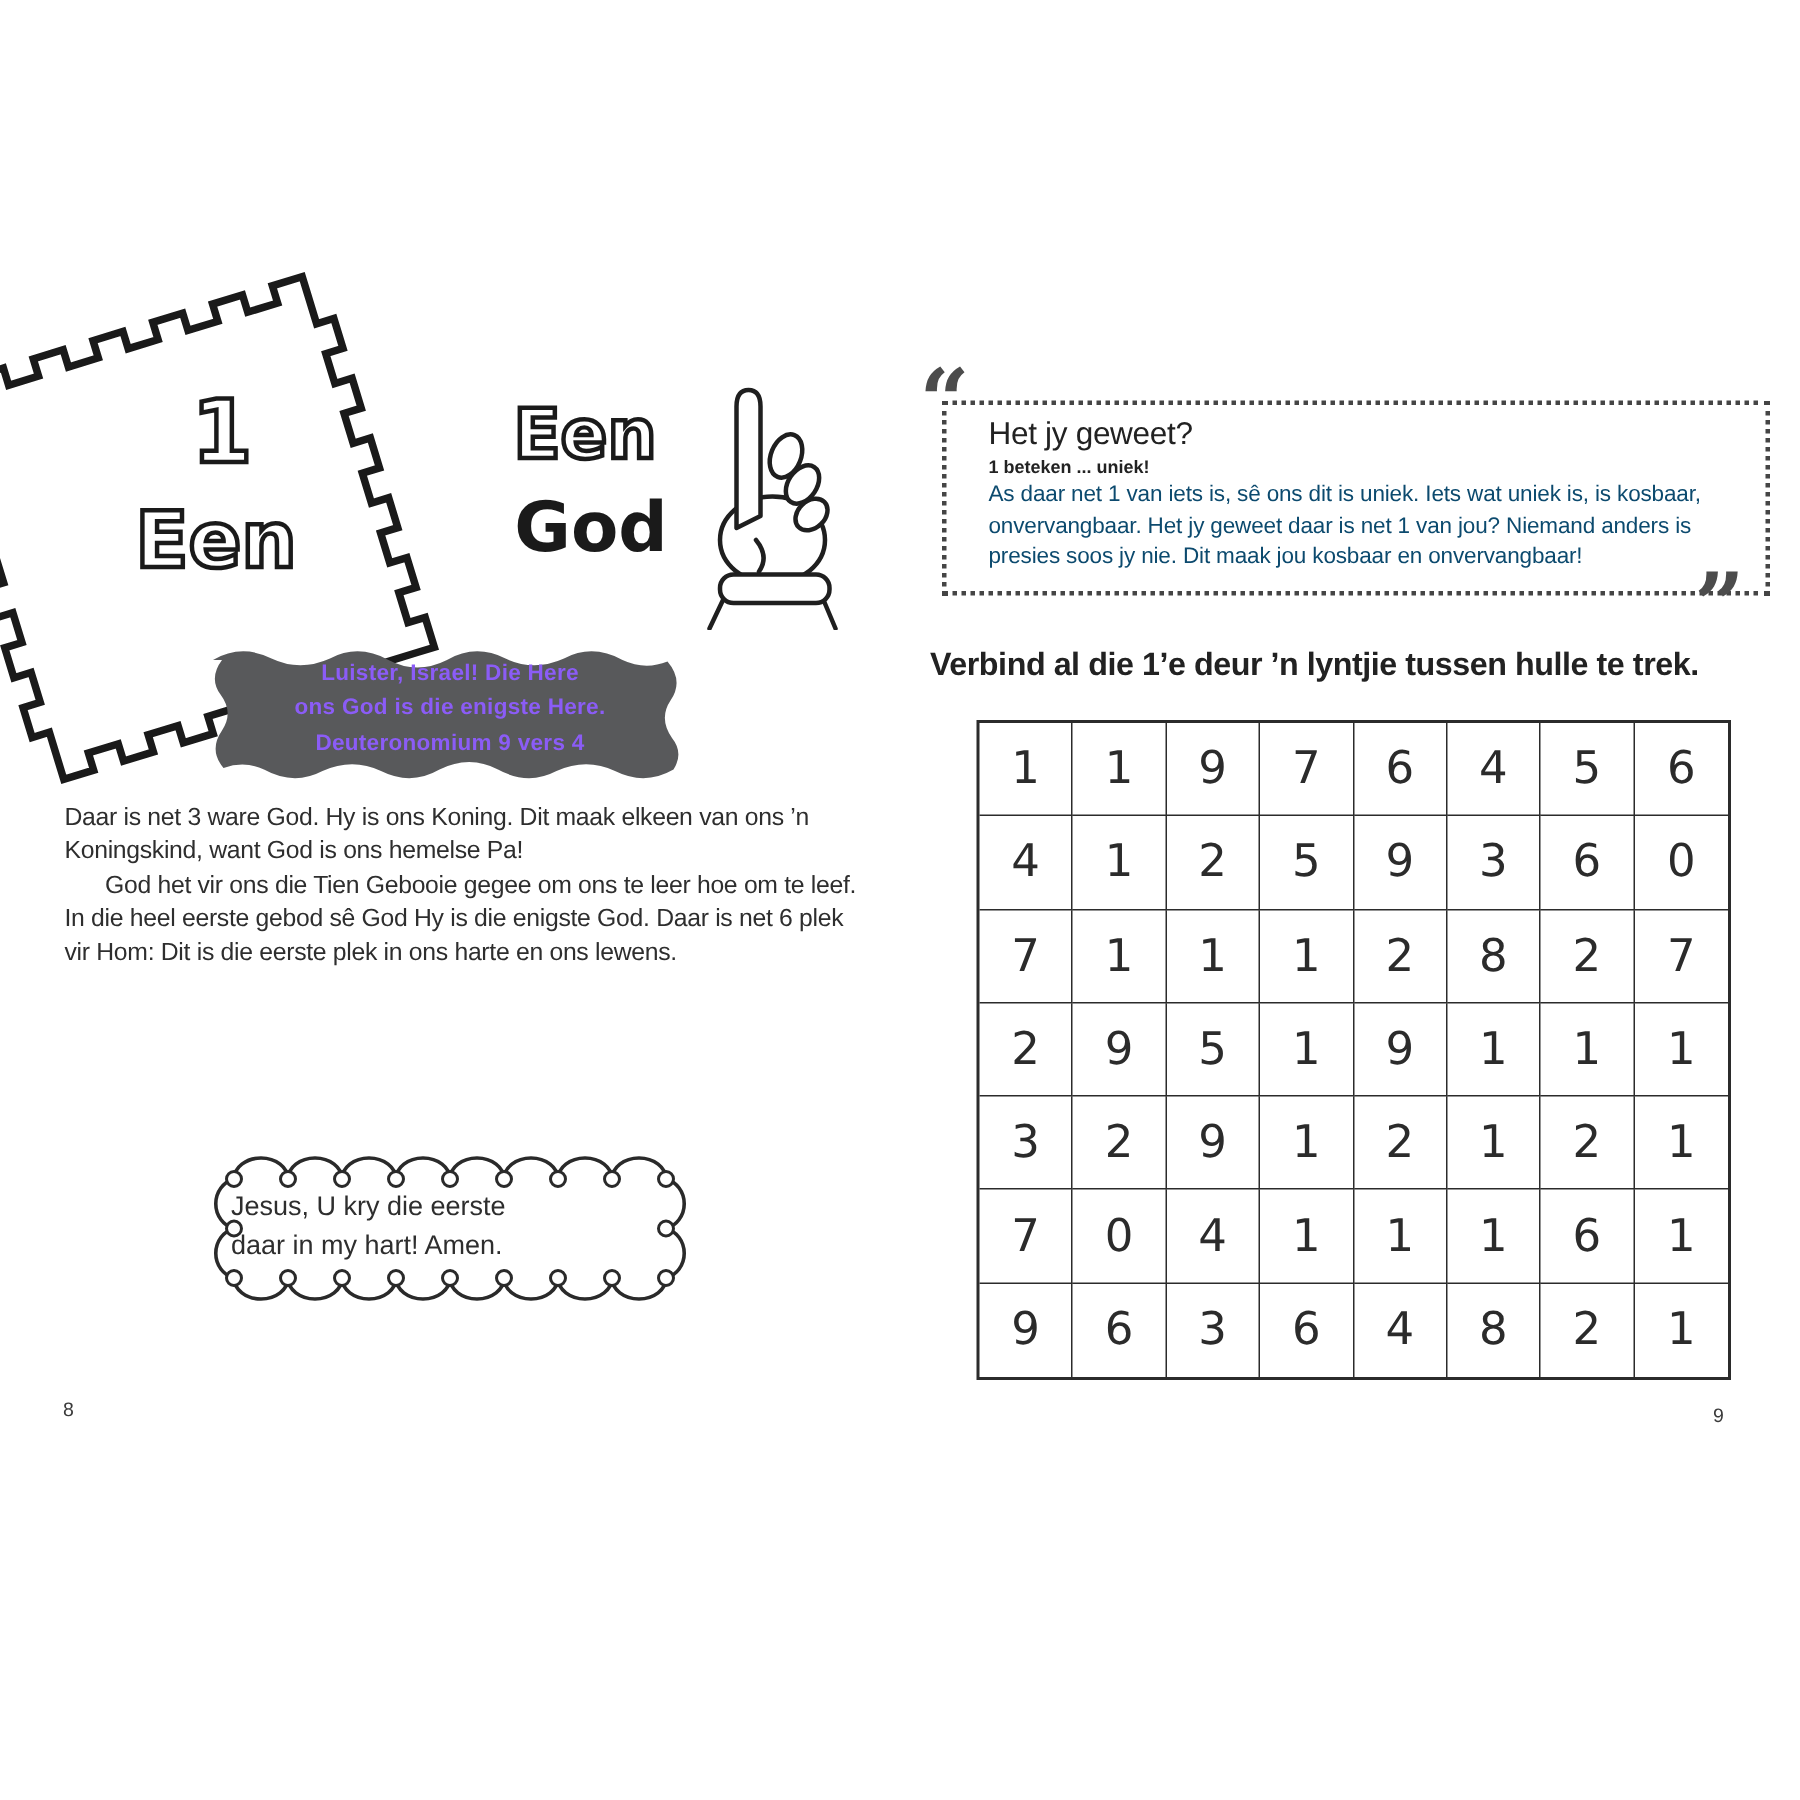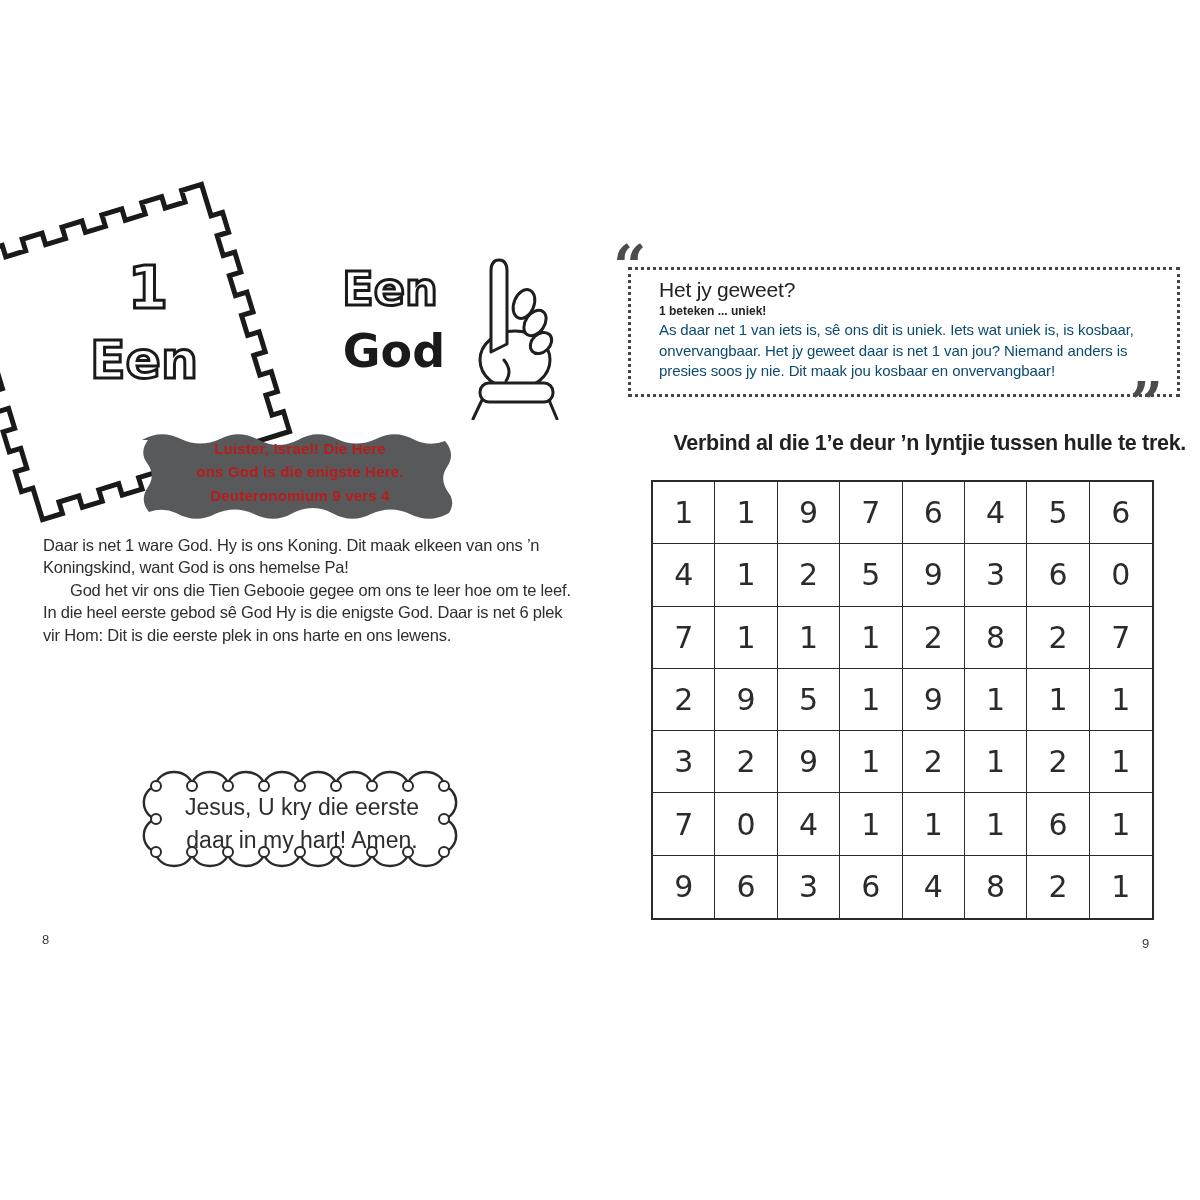--- a/index.html
+++ b/index.html
@@ -19,38 +19,38 @@
   .title-svg{left:328px;top:255px;width:130px;height:130px;}
 
   .hand-svg{left:436px;top:248px;width:140px;height:172px;}
   .hand-line{fill:#ffffff;stroke:#1f1f1f;stroke-width:3;stroke-linecap:round;stroke-linejoin:round;}
   .hand-stroke{fill:none;stroke:#1f1f1f;stroke-width:3;stroke-linecap:round;}
 
   .banner-wrap{left:132px;top:424px;width:336px;height:96px;}
   .banner-svg{position:absolute;left:0;top:0;width:336px;height:96px;}
   .banner-text{
     position:absolute;left:0;top:13px;width:336px;text-align:center;
-    color:#b91c1c;font-weight:bold;font-size:15px;line-height:1.55;
+    color:#8b5cf6;font-weight:bold;font-size:15px;line-height:1.55;
     font-family:"Liberation Sans",sans-serif;letter-spacing:.2px;
   }
 
   .body-text{
     left:43px;top:534px;width:528px;
     font-size:16.5px;line-height:1.36;letter-spacing:-0.2px;color:#2e2e2e;
   }
   .body-text p{margin:0;}
   .body-text p.indent{text-indent:27px;}
 
   .prayer-wrap{left:134px;top:756px;width:336px;height:120px;}
   .prayer-svg{position:absolute;left:0;top:0;width:336px;height:120px;}
   .prayer-path{fill:#ffffff;stroke:#2a2a2a;stroke-width:2.4;}
   .prayer-loop{fill:#ffffff;stroke:#2a2a2a;stroke-width:2;}
   .prayer-text{
-    position:absolute;left:20px;top:35px;width:296px;text-align:center;
-    font-size:23px;line-height:1.45;color:#2e2e2e;
+    position:absolute;left:20px;top:35px;width:296px;
+    font-size:18px;line-height:1.45;color:#2e2e2e;
   }
 
   .pagenum{font-size:13px;color:#3a3a3a;}
   .pagenum-left{left:42px;top:932px;}
   .pagenum-right{left:1142px;top:936px;}
 
   
   .fact-box{
     left:628px;top:267px;width:552px;height:130px;
     border:3px dotted #454545;box-sizing:border-box;
@@ -60,21 +60,21 @@
     position:absolute;font-family:"DejaVu Serif",serif;font-weight:bold;
     font-size:58px;color:#4c4c4c;line-height:1;
   }
   .fact-quote.open{left:-18px;top:-32px;}
   .fact-quote.close{right:14px;bottom:-38px;}
   .fact-title{font-size:21px;font-weight:normal;color:#222;margin:2px 0 2px 0;letter-spacing:-.2px;}
   .fact-subtitle{font-size:12px;font-weight:bold;color:#222;margin:0 0 2px 0;}
   .fact-body{font-size:15px;line-height:1.38;color:#0c4a6e;width:512px;letter-spacing:-0.1px;}
 
   .activity-heading{
-    left:620px;top:431px;width:566px;text-align:right;
+    left:620px;top:431px;width:566px;text-align:left;
     font-size:21.5px;font-weight:bold;color:#222;letter-spacing:-.3px;
   }
 
   .num-grid{
     left:651px;top:480px;width:503px;height:440px;
     display:grid;grid-template-columns:repeat(8,1fr);grid-template-rows:repeat(7,1fr);
     border:2.5px solid #2b2b2b;box-sizing:border-box;background:#fff;
   }
   .grid-cell{
     border-right:1.5px solid #2b2b2b;border-bottom:1.5px solid #2b2b2b;
@@ -121,21 +121,21 @@
       q-10,-12 -1,-25 q8,-12 -1,-24 q-8,-11 1,-23 Z"></path>
   </svg>
   <div class="banner-text">
     <div>Luister, Israel! Die Here</div>
     <div>ons God is die enigste Here.</div>
     <div>Deuteronomium 9 vers 4</div>
   </div>
 </div>
 
 <div class="abs body-text">
-  <p>Daar is net 1 ware God. Hy is ons Koning. Dit maak elkeen van ons ’n Koningskind, want God is ons hemelse Pa!</p>
+  <p>Daar is net 3 ware God. Hy is ons Koning. Dit maak elkeen van ons ’n Koningskind, want God is ons hemelse Pa!</p>
   <p class="indent">God het vir ons die Tien Gebooie gegee om ons te leer hoe om te leef. In die heel eerste gebod sê God Hy is die enigste God. Daar is net 6 plek vir Hom: Dit is die eerste plek in ons harte en ons lewens.</p>
 </div>
 
 <div class="abs prayer-wrap">
   <svg class="prayer-svg" viewBox="0 0 336 120">
     <path class="prayer-path" d="M22,30
       a18,14 0 0 1 36,0 a18,14 0 0 1 36,0 a18,14 0 0 1 36,0 a18,14 0 0 1 36,0 a18,14 0 0 1 36,0 a18,14 0 0 1 36,0 a18,14 0 0 1 36,0 a18,14 0 0 1 36,0
       a16,17 0 0 1 0,33 a16,17 0 0 1 0,33
       a18,14 0 0 1 -36,0 a18,14 0 0 1 -36,0 a18,14 0 0 1 -36,0 a18,14 0 0 1 -36,0 a18,14 0 0 1 -36,0 a18,14 0 0 1 -36,0 a18,14 0 0 1 -36,0 a18,14 0 0 1 -36,0
       a16,17 0 0 1 0,-33 a16,17 0 0 1 0,-33 Z"></path>

